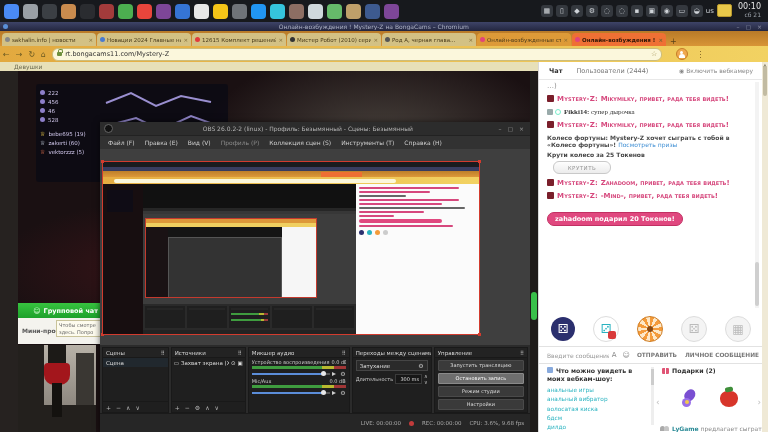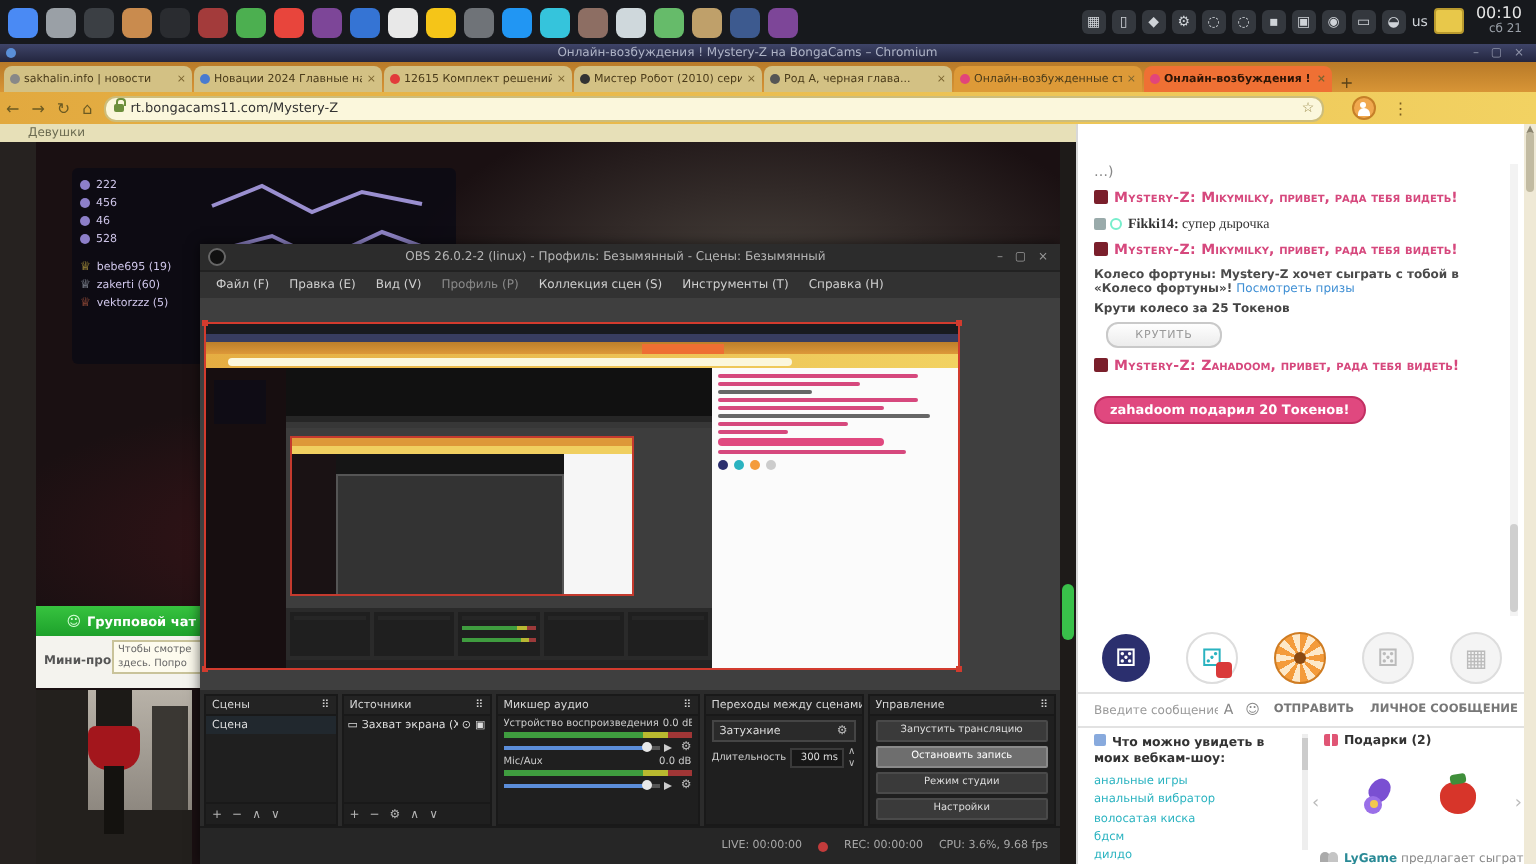--- a/index.html
+++ b/index.html
@@ -620,29 +620,38 @@
       <span class="recdot"></span>
       <span>REC: 00:00:00</span>
       <span>CPU: 3.6%, 9.68 fps</span>
     </div>
   </div>
 
   <div id="mid-track" class="abs"></div>
   <div id="mid-thumb" class="abs"></div>
 
   <div id="chat" class="abs">
+    <div id="chat-head">
+      <span id="chat-tab">Чат</span>
+      <span id="users-tab">Пользователи (2444)</span>
+      <span id="cam-toggle">
+        <span>◉</span>
+        <span>Включить вебкамеру</span>
+      </span>
+    </div>
     <div id="chat-msgs">
         <div class="msg partial">…)</div>
         <div class="msg model"><span class="mico"></span><span class="author">Mystery-Z: </span>Mikymilky, привет, рада тебя видеть!</div>
         <div class="msg user"><span class="uico"></span><span class="uico2"></span><span class="author">Fikki14: </span>супер дырочка</div>
         <div class="msg model"><span class="mico"></span><span class="author">Mystery-Z: </span>Mikymilky, привет, рада тебя видеть!</div>
         <div class="wheel-sys">Колесо фортуны: Mystery-Z хочет сыграть с тобой в «Колесо фортуны»! <a href="#">Посмотреть призы</a></div>
         <div class="wheel-sub">Крути колесо за 25 Токенов</div>
         <div class="spin-btn">КРУТИТЬ</div>
         <div class="msg model"><span class="mico"></span><span class="author">Mystery-Z: </span>Zahadoom, привет, рада тебя видеть!</div>
+        <div class="msg model"><span class="mico"></span><span class="author">Mystery-Z: </span>-Mind-, привет, рада тебя видеть!</div>
         <div><div class="gift-badge">zahadoom подарил 20 Токенов!</div></div>
       </div>
     <div id="games">
         <div class="game dice-blue">⚄</div>
         <div class="game dice-white">⚂</div>
         <div class="game wheel"></div>
         <div class="game ghost">⚄</div>
         <div class="game ghost">▦</div>
       </div>
     <div id="chat-input">

